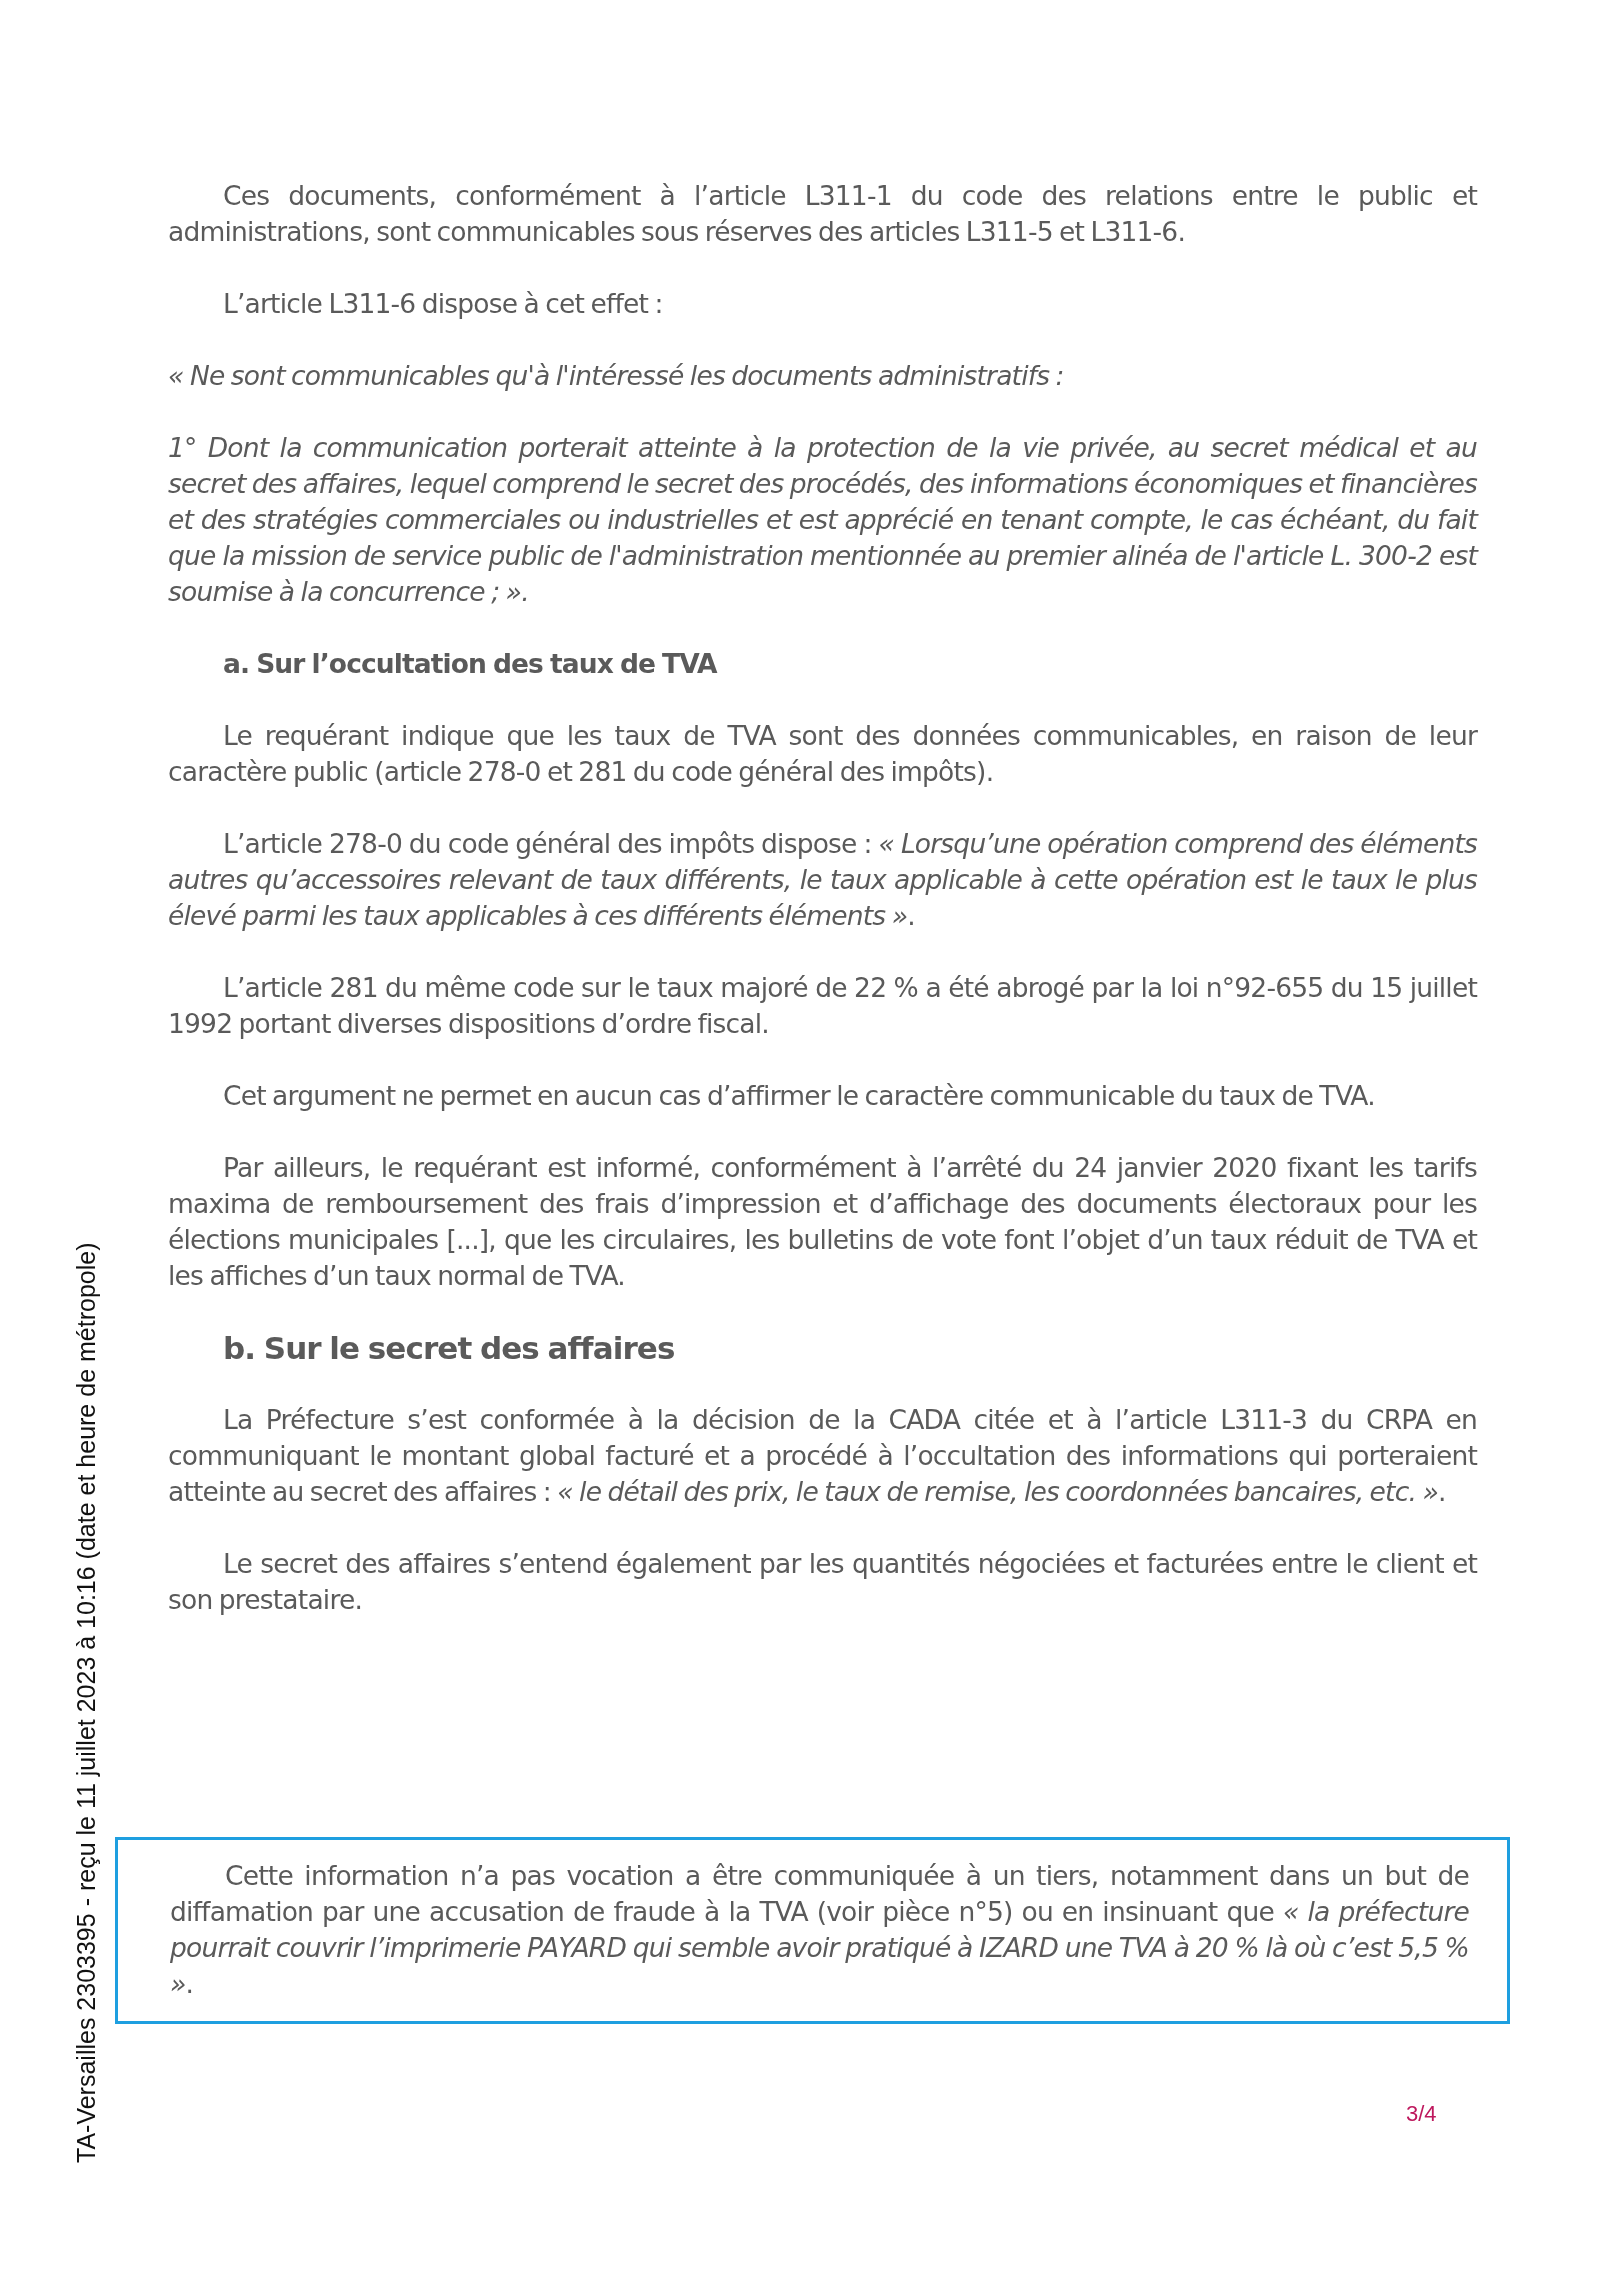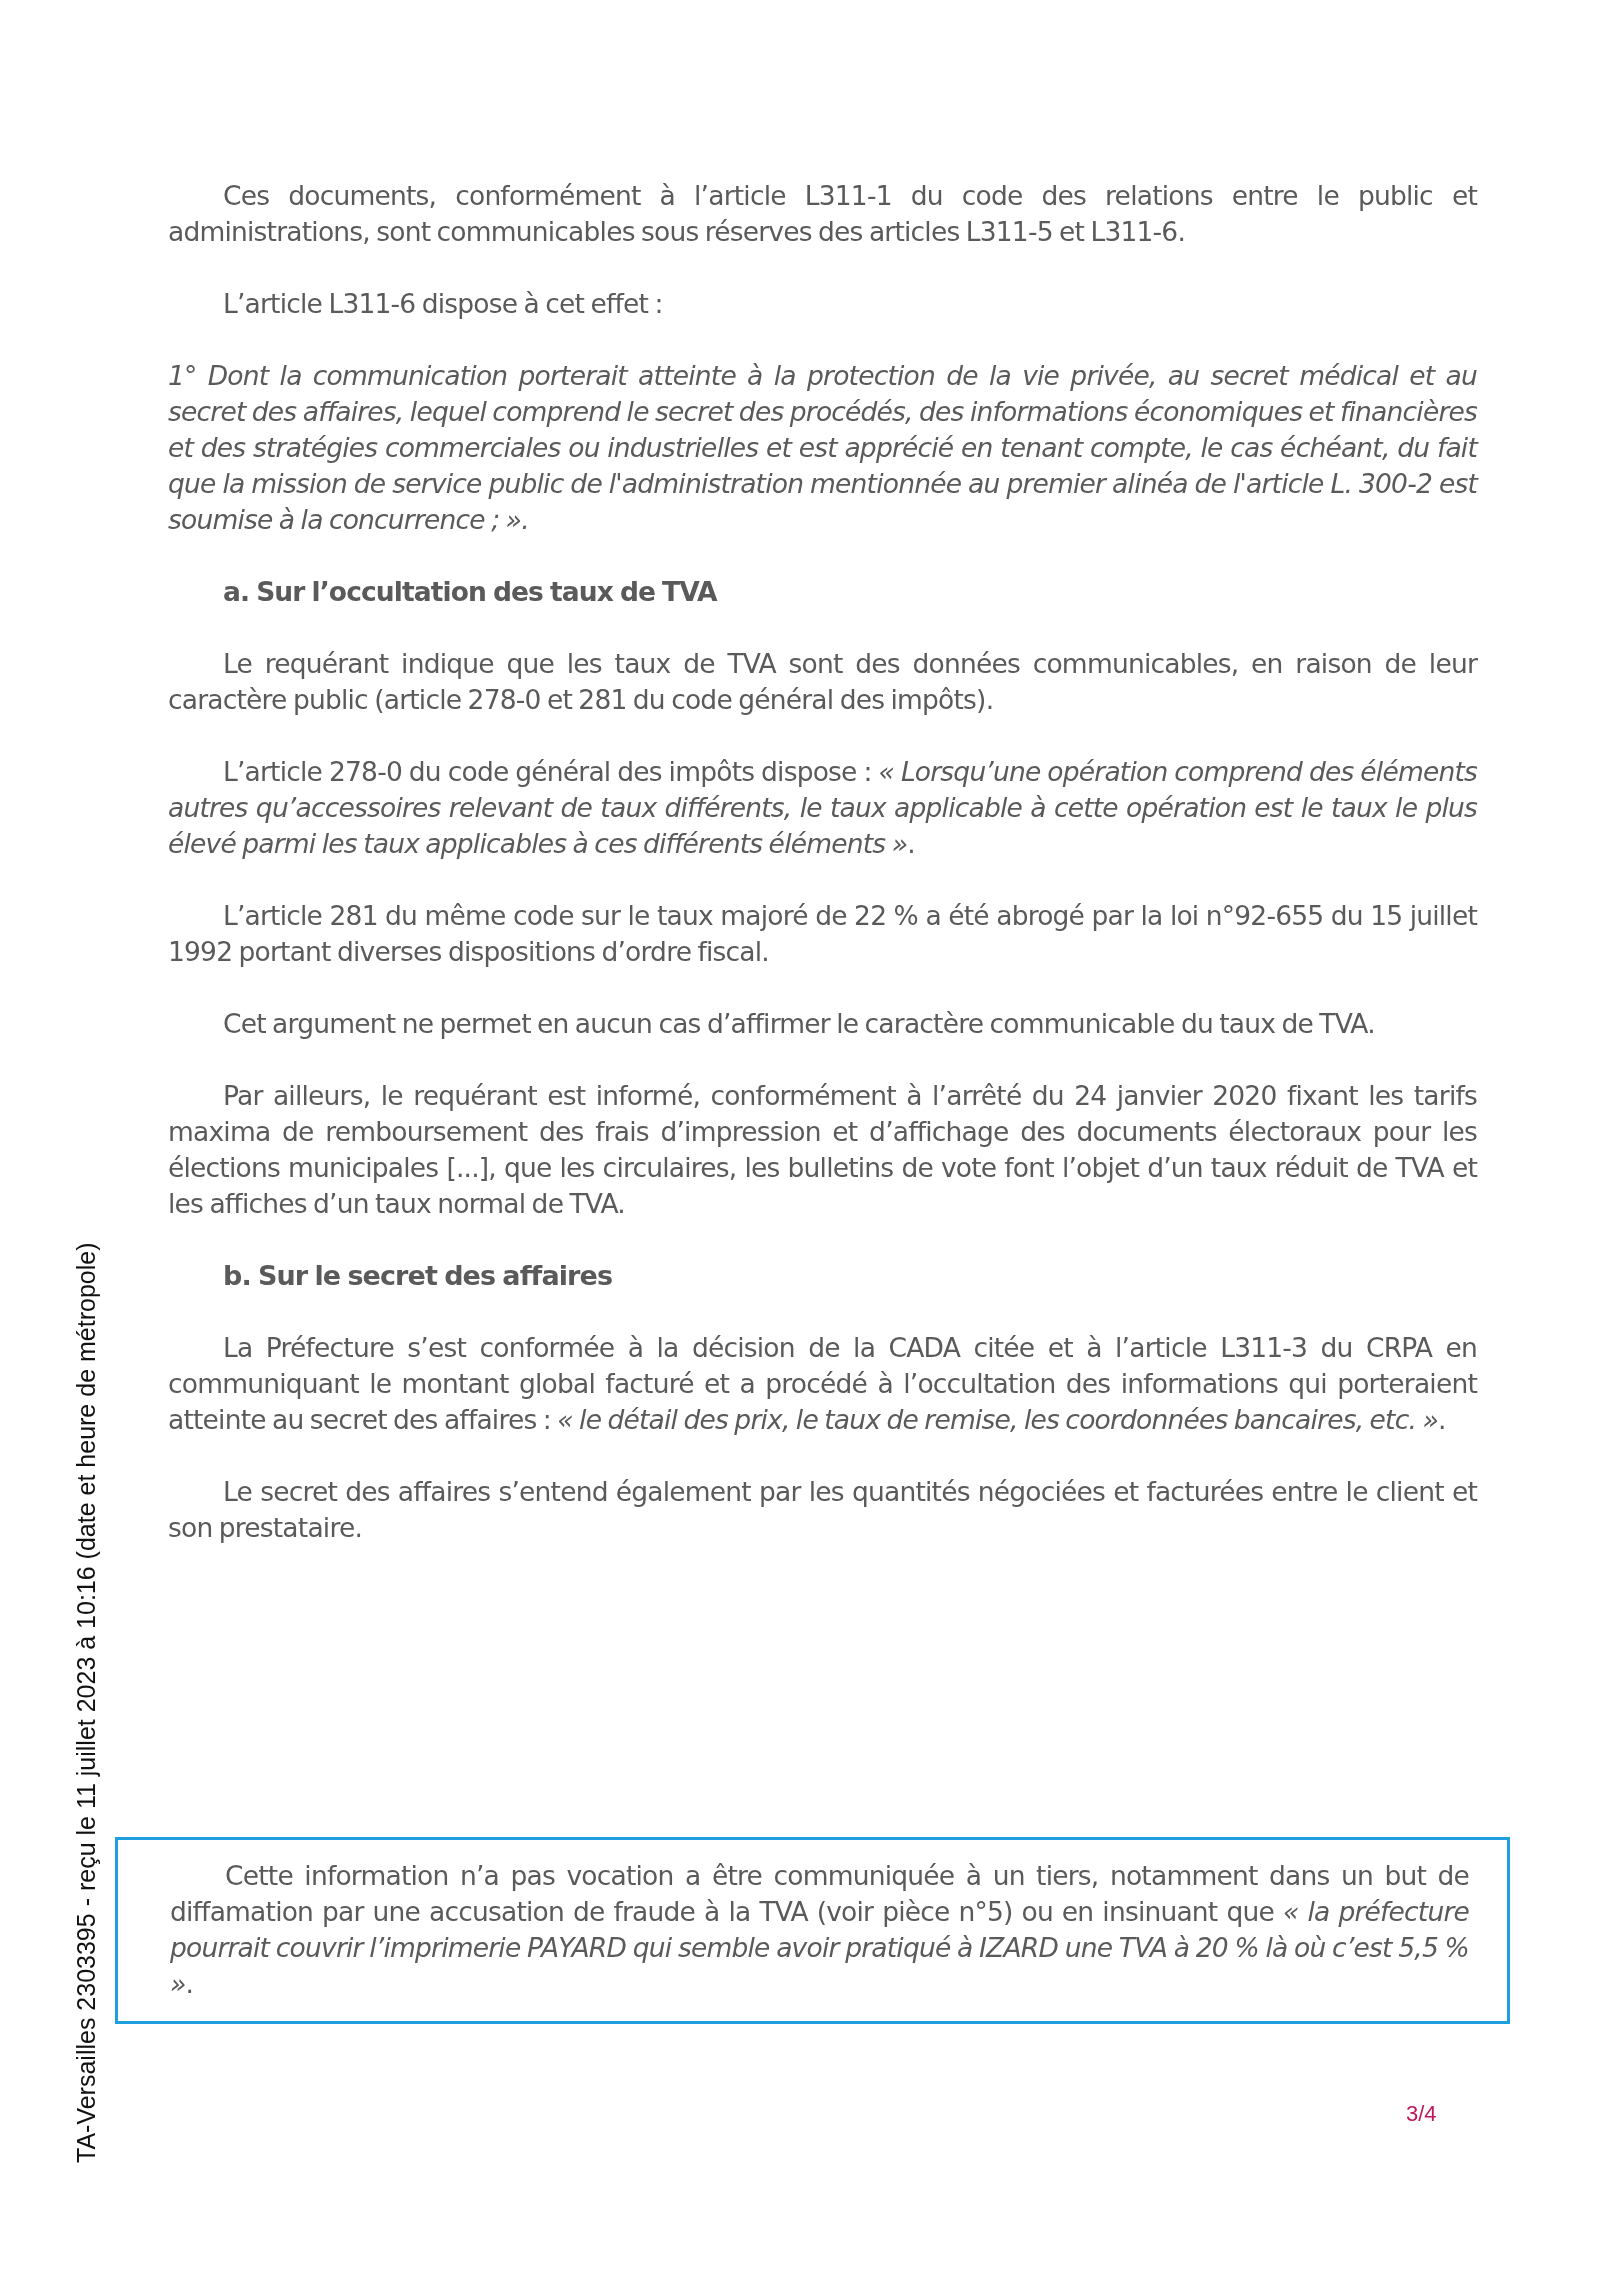--- a/index.html
+++ b/index.html
@@ -93,36 +93,37 @@
 <body>
 
 <div class="page">
 
   <div class="content">
 
     <p class="para">Ces documents, conformément à l’article L311-1 du code des relations entre le public et administrations, sont communicables sous réserves des articles L311-5 et L311-6.</p>
 
     <p class="para">L’article L311-6 dispose à cet effet :</p>
 
+    <p class="para quote">« Ne sont communicables qu'à l'intéressé les documents administratifs :</p>
 
     <p class="para quote">1° Dont la communication porterait atteinte à la protection de la vie privée, au secret médical et au secret des affaires, lequel comprend le secret des procédés, des informations économiques et financières et des stratégies commerciales ou industrielles et est apprécié en tenant compte, le cas échéant, du fait que la mission de service public de l'administration mentionnée au premier alinéa de l'article L. 300-2 est soumise à la concurrence ; ».</p>
 
     <h2 class="heading" style="font-size:26.5px;">a. Sur l’occultation des taux de TVA</h2>
 
     <p class="para">Le requérant indique que les taux de TVA sont des données communicables, en raison de leur caractère public (article 278-0 et 281 du code général des impôts).</p>
 
     <p class="para"><span>L’article 278-0 du code général des impôts dispose : </span><span class="it">« Lorsqu’une opération comprend des éléments autres qu’accessoires relevant de taux différents, le taux applicable à cette opération est le taux le plus élevé parmi les taux applicables à ces différents éléments »</span><span>.</span></p>
 
     <p class="para">L’article 281 du même code sur le taux majoré de 22 % a été abrogé par la loi n°92-655 du 15 juillet 1992 portant diverses dispositions d’ordre fiscal.</p>
 
     <p class="para">Cet argument ne permet en aucun cas d’affirmer le caractère communicable du taux de TVA.</p>
 
     <p class="para">Par ailleurs, le requérant est informé, conformément à l’arrêté du 24 janvier 2020 fixant les tarifs maxima de remboursement des frais d’impression et d’affichage des documents électoraux pour les élections municipales [...], que les circulaires, les bulletins de vote font l’objet d’un taux réduit de TVA et les affiches d’un taux normal de TVA.</p>
 
-    <h2 class="heading" style="font-size:27px;">b. Sur le secret des affaires</h2>
+    <h2 class="heading" style="font-size:31px;">b. Sur le secret des affaires</h2>
 
     <p class="para"><span>La Préfecture s’est conformée à la décision de la CADA citée et à l’article L311-3 du CRPA en communiquant le montant global facturé et a procédé à l’occultation des informations qui porteraient atteinte au secret des affaires : </span><span class="it">« le détail des prix, le taux de remise, les coordonnées bancaires, etc. »</span><span>.</span></p>
 
 
     <p class="para">Le secret des affaires s’entend également par les quantités négociées et facturées entre le client et son prestataire.</p>
 
   </div>
 
   <div class="boxed">
     <p class="para"><span>Cette information n’a pas vocation a être communiquée à un tiers, notamment dans un but de diffamation par une accusation de fraude à la TVA (voir pièce n°5) ou en insinuant que </span><span class="it">« la préfecture pourrait couvrir l’imprimerie PAYARD qui semble avoir pratiqué à IZARD une TVA à 20 % là où c’est 5,5 % »</span><span>.</span></p>

